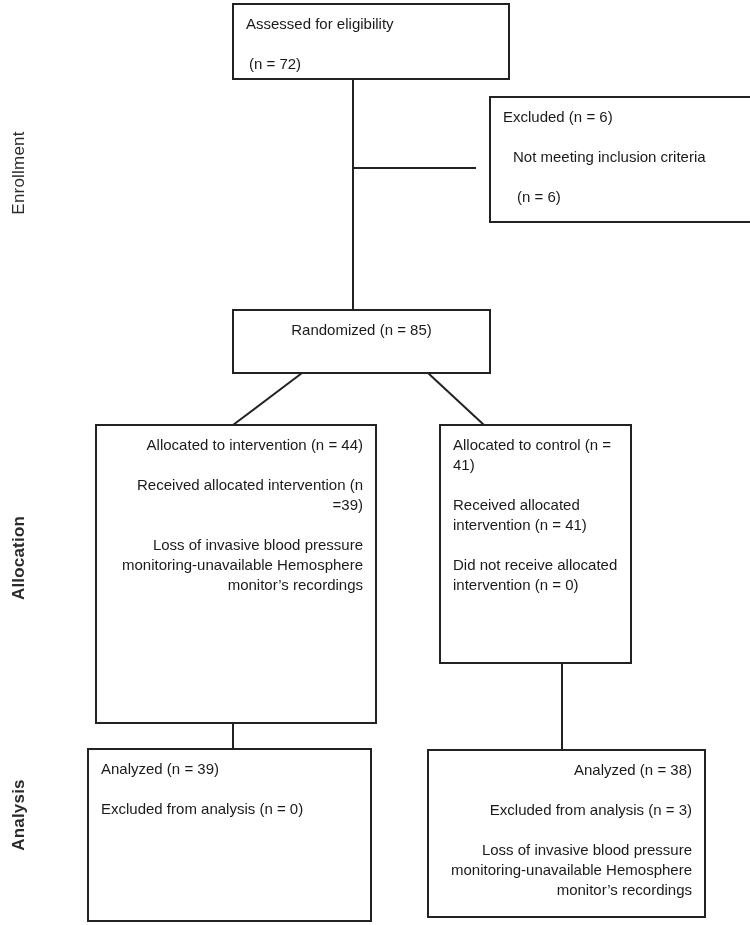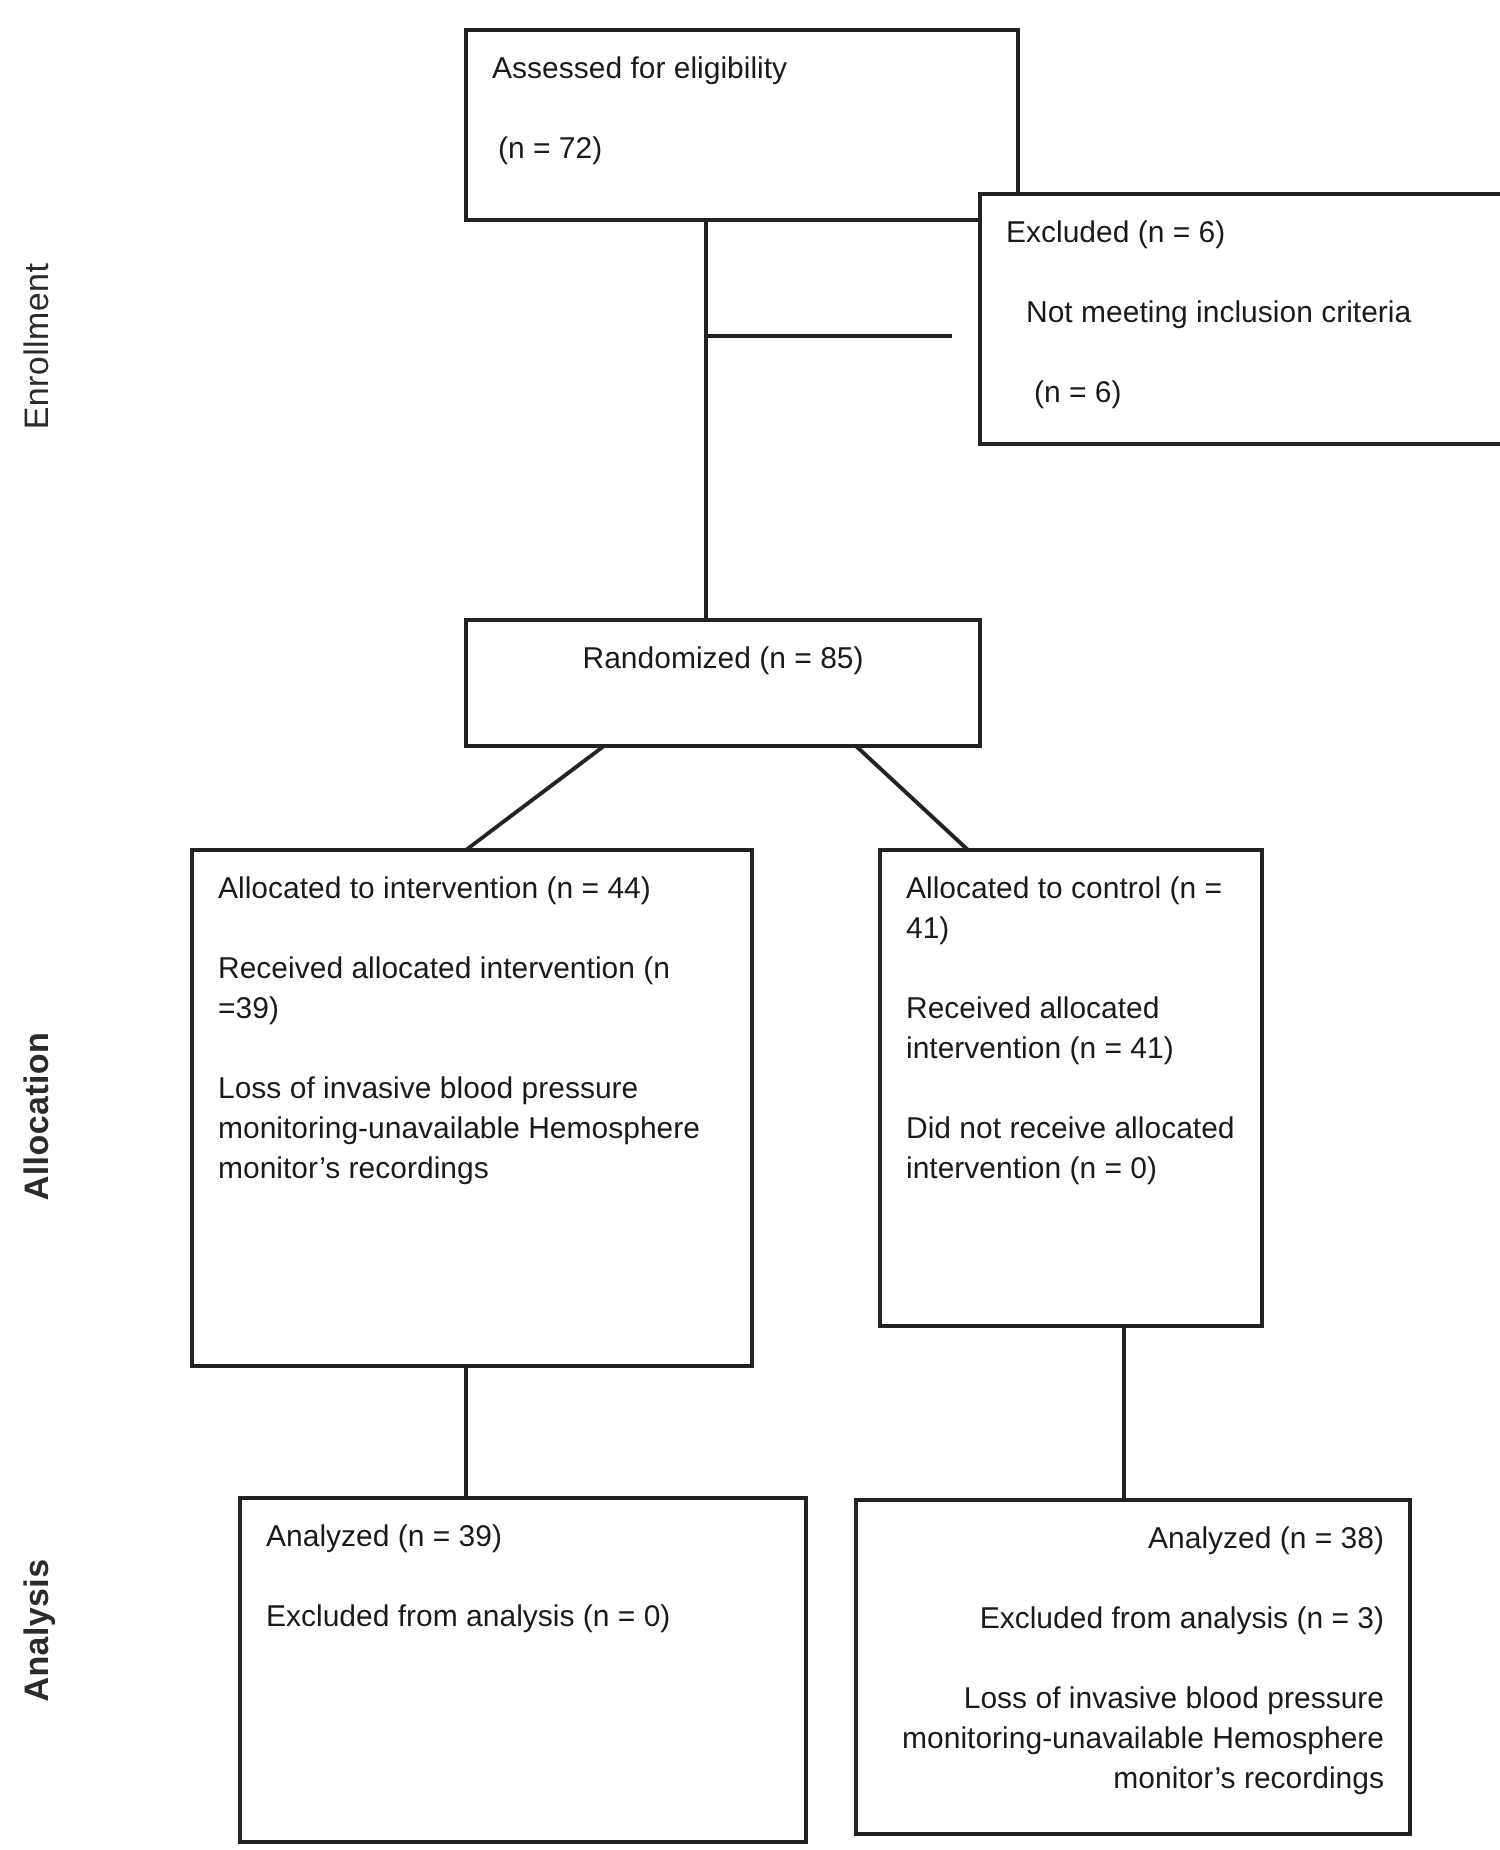--- a/index.html
+++ b/index.html
@@ -32,26 +32,26 @@
     padding: 9px 12px 8px 12px;
     z-index: 2;
   }
   .box p { margin: 0 0 20px 0; }
   .box p:last-child { margin-bottom: 0; }
   .indent-xs { padding-left: 3px; }
   .indent-1  { padding-left: 10px; }
   .indent-2  { padding-left: 14px; }
   .center-text { text-align: center; }
 
-  .box-assessed   { left: 232px; top: 14px;   width: 278px; height: 97px; }
+  .box-assessed   { left: 232px; top: 3px;   width: 278px; height: 77px; }
   .box-excluded   { left: 489px; top: 96px;  width: 272px; height: 127px; }
   .box-randomized { left: 232px; top: 309px; width: 259px; height: 65px; }
-  .box-alloc-int  { left: 95px;  top: 424px; width: 282px; height: 260px; }
+  .box-alloc-int  { left: 95px;  top: 424px; width: 282px; height: 300px; text-align: right; }
   .box-alloc-ctl  { left: 439px; top: 424px; width: 193px; height: 240px; }
-  .box-anal-int   { left: 87px;  top: 748px; width: 285px; height: 174px; margin-left: 32px; }
+  .box-anal-int   { left: 87px;  top: 748px; width: 285px; height: 174px; }
   .box-anal-ctl   { left: 427px; top: 749px; width: 279px; height: 169px; text-align: right; }
 
   .stage-label {
     position: absolute;
     width: 180px;
     height: 22px;
     line-height: 22px;
     text-align: center;
     transform: rotate(-90deg);
     font-size: 17px;

